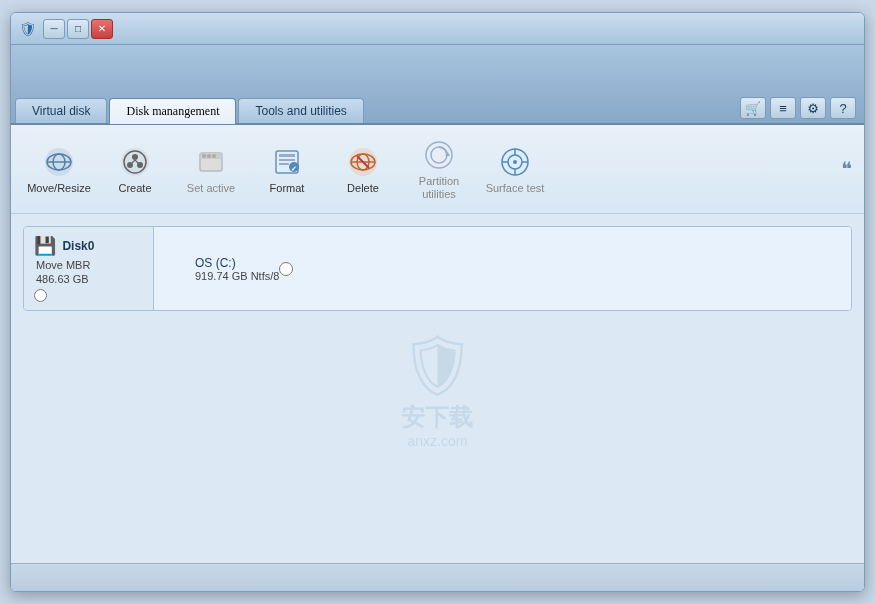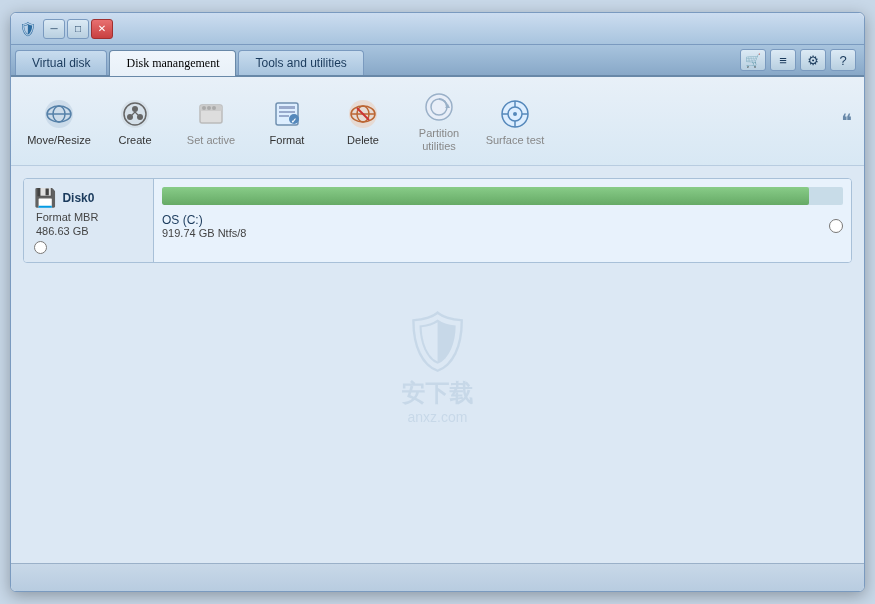--- a/index.html
+++ b/index.html
@@ -95,20 +95,21 @@
       padding: 5px 16px;
       font-size: 12px;
       color: #1a3a5c;
       background: linear-gradient(to bottom, #c8dceE, #a8c4de);
       border: 1px solid #7a9abf;
       border-bottom: none;
       border-radius: 4px 4px 0 0;
       cursor: pointer;
       margin-right: 2px;
       white-space: nowrap;
+      margin-top: 48px;
     }
 
     .tab.active {
       background: linear-gradient(to bottom, #f0f6fc, #e8f0f8);
       color: #000;
       font-weight: 500;
       border-color: #6888a8;
       position: relative;
       bottom: -1px;
       font-family: Liberation Serif, serif;
@@ -243,23 +244,24 @@
       align-items: center;
       gap: 4px;
       margin-top: 2px;
     }
 
     
     .partition-area {
       flex: 1;
       padding: 8px;
       display: flex;
-      flex-direction: column;
+      flex-direction: row;
       gap: 4px;
       background: #e8f2fc;
+      margin-left: 29px;
     }
 
     .partition-bar-container {
       height: 18px;
       background: #c8dce8;
       border-radius: 2px;
       overflow: hidden;
     }
 
     .partition-bar {
@@ -441,21 +443,21 @@
   </div>
 
   <div class="main-content" style="position:relative;">
 
     <div class="disk-container">
       <div class="disk-info">
         <div class="disk-info-header">
           <span class="disk-icon">💾</span>
           <span>Disk0</span>
         </div>
-        <div class="disk-meta">Format MBR</div>
+        <div class="disk-meta">Move MBR</div>
         <div class="disk-meta">486.63 GB</div>
         <div class="disk-radio">
           <input type="radio" name="disk-select" style="">
         </div>
       </div>
       <div class="partition-area">
         <div class="partition-bar-container">
           <div class="partition-bar" style="width: 95%;"></div>
         </div>
         <div class="partition-details">

